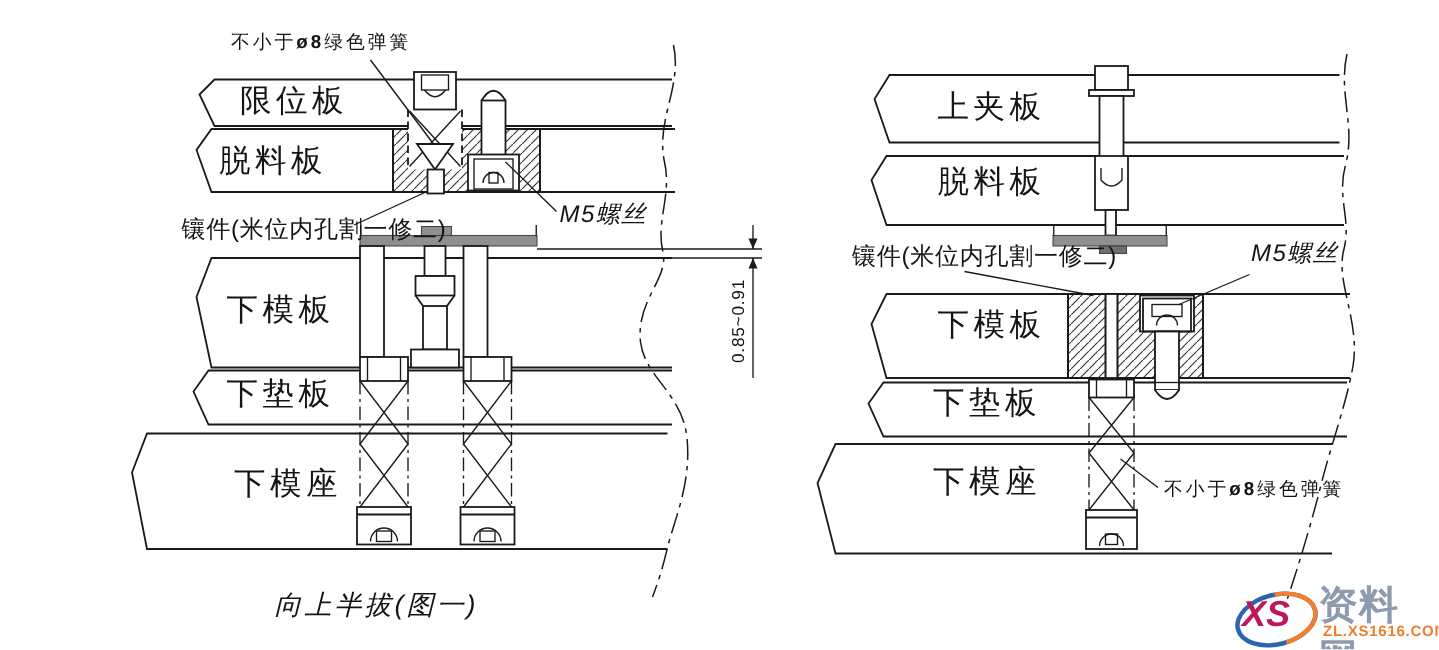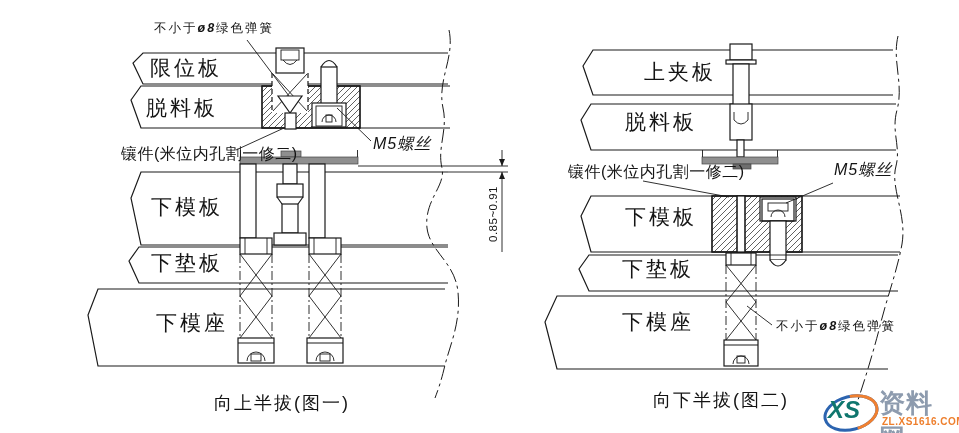--- a/index.html
+++ b/index.html
@@ -5,34 +5,34 @@
   html,body{margin:0;padding:0;background:#ffffff;}
   .canvas{
     position:relative;width:959px;height:433px;background:#ffffff;overflow:hidden;
     font-family:"Liberation Sans", sans-serif;color:#111;
   }
   .canvas svg{position:absolute;left:0;top:0;}
   .lbl{position:absolute;white-space:nowrap;color:#141414;line-height:1.05;}
   .plate-lbl{font-size:21px;letter-spacing:3px;}
   .note-lbl{font-size:16px;letter-spacing:0.5px;}
   .spring-lbl{font-size:12.5px;letter-spacing:2px;}
-  .spring-lbl b{font-weight:bold;font-style:italic;}
+  .spring-lbl b{font-weight:bold;}
   .m5-lbl{font-size:16px;letter-spacing:1px;font-style:italic;}
   .caption-lbl{font-size:18px;letter-spacing:2px;}
   .dim-lbl{font-size:11.5px;letter-spacing:0.5px;width:70px;height:14px;text-align:center;
     transform:rotate(-90deg);}
   
   .logo{position:absolute;left:820px;top:383px;width:139px;height:50px;}
   .logo-ellipse{position:absolute;left:3px;top:12px;width:50px;height:30px;
     border:3px solid #2c64b0;border-radius:50%;transform:rotate(-14deg);}
   .logo-ellipse-orange{position:absolute;left:3px;top:12px;width:50px;height:30px;
     border:3px solid #f08030;border-radius:50%;transform:rotate(-14deg);
     clip-path:inset(0 0 0 55%);}
   .logo-xs{position:absolute;left:8px;top:13px;font-size:24px;font-weight:bold;
-    font-style:italic;color:#0f766e;letter-spacing:0px;}
+    font-style:italic;color:#be185d;letter-spacing:0px;}
   .logo-name{position:absolute;left:59px;top:3px;font-size:26px;font-weight:bold;
     color:#8d9bae;letter-spacing:1px;}
   .logo-url{position:absolute;left:62px;top:33px;font-size:10px;font-weight:bold;
     color:#ee7f2d;letter-spacing:0.5px;}
 </style>
 </head>
 <body>
 
 <div class="canvas">
 
@@ -204,47 +204,46 @@
       </g>
 
       <path d="M898,36 C892,62 904,84 897,110 C891,132 901,146 896,166
                C890,188 907,214 902,244 C897,272 886,300 879,330
                C872,356 866,376 858,400" stroke-width="1" stroke-dasharray="14 4 3 4"></path>
     </g>
   </svg>
 
   <div class="lbl spring-lbl" style="left:154px;top:22px;"><span>不小于</span><b>ø8</b><span>绿色弹簧</span></div>
 
-  <div class="lbl plate-lbl" style="left:150px;top:57px;">限位板</div>
+  <div class="lbl plate-lbl" style="left:160px;top:57px;">限位板</div>
   <div class="lbl plate-lbl" style="left:146px;top:97px;">脱料板</div>
 
   <div class="lbl note-lbl" style="left:121px;top:146px;">镶件(米位内孔割一修二)</div>
   <div class="lbl m5-lbl" style="left:373px;top:136px;">M5螺丝</div>
 
   <div class="lbl plate-lbl" style="left:151px;top:196px;">下模板</div>
   <div class="lbl plate-lbl" style="left:151px;top:252px;">下垫板</div>
   <div class="lbl plate-lbl" style="left:156px;top:312px;">下模座</div>
 
   <div class="lbl dim-lbl" style="left:459px;top:207px;">0.85~0.91</div>
 
-  <div class="lbl caption-lbl" style="left:214px;top:394px;">向上半拔(图一)</div>
-
-  <div class="lbl plate-lbl" style="left:625px;top:61px;margin-left:19px;">上夹板</div>
+  <div class="lbl caption-lbl" style="left:183px;top:394px;font-style:italic;">向上半拔(图一)</div>
+
+  <div class="lbl plate-lbl" style="left:625px;top:61px;">上夹板</div>
   <div class="lbl plate-lbl" style="left:625px;top:111px;">脱料板</div>
 
   <div class="lbl note-lbl" style="left:568px;top:164px;">镶件(米位内孔割一修二)</div>
   <div class="lbl m5-lbl" style="left:834px;top:162px;">M5螺丝</div>
 
   <div class="lbl plate-lbl" style="left:625px;top:206px;">下模板</div>
   <div class="lbl plate-lbl" style="left:622px;top:258px;">下垫板</div>
   <div class="lbl plate-lbl" style="left:622px;top:311px;">下模座</div>
 
   <div class="lbl spring-lbl" style="left:776px;top:320px;"><span>不小于</span><b>ø8</b><span>绿色弹簧</span></div>
 
-  <div class="lbl caption-lbl" style="left:653px;top:391px;">向下半拔(图二)</div>
 
   <div class="logo">
     <div class="logo-ellipse"></div>
     <div class="logo-ellipse-orange"></div>
     <div class="logo-xs">XS</div>
     <div class="logo-name">资料网</div>
     <div class="logo-url">ZL.XS1616.COM</div>
   </div>
 
 </div>

